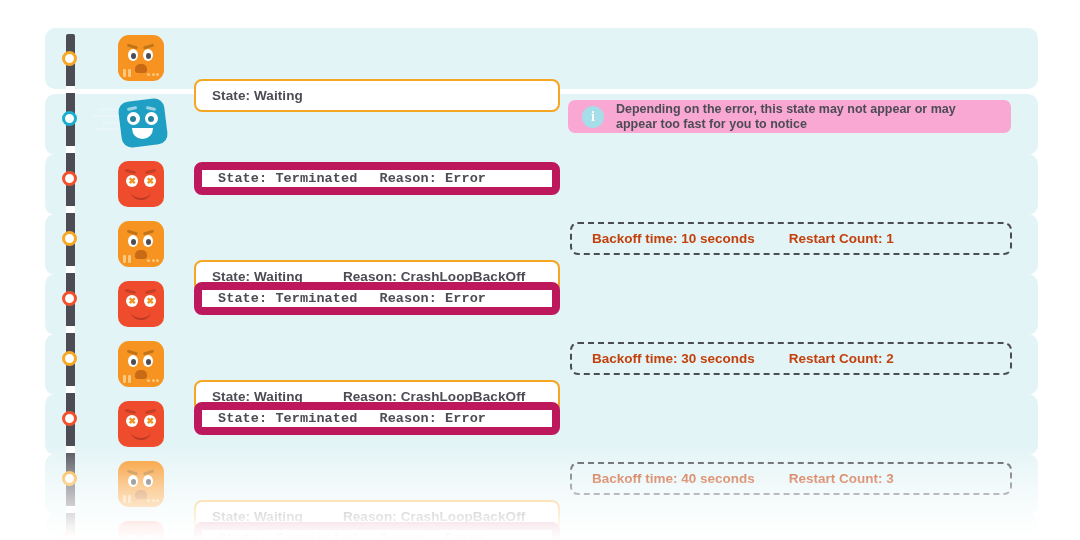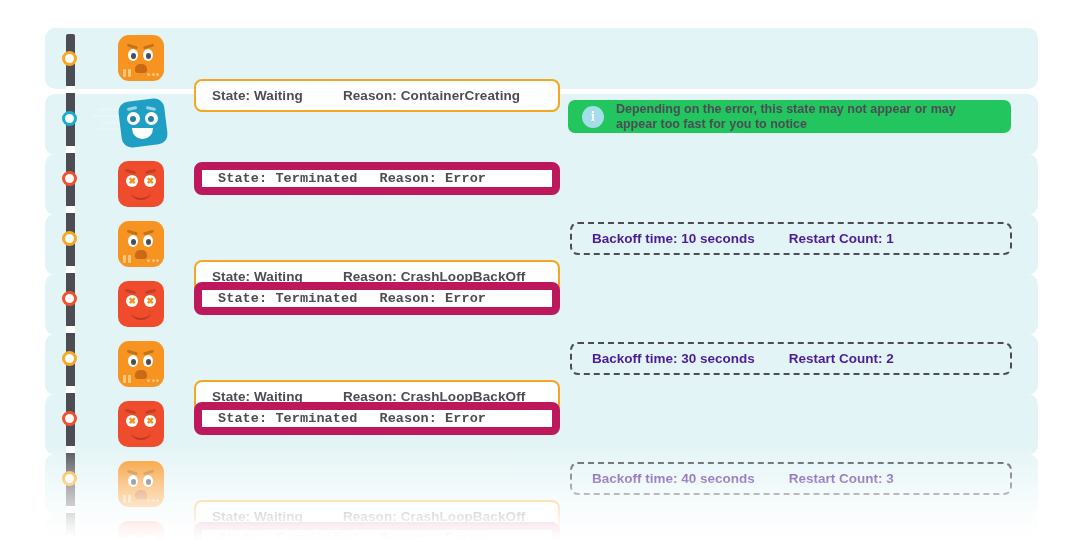--- a/index.html
+++ b/index.html
@@ -120,28 +120,28 @@
   .pill .state{display:inline-block;}
   .pill .reason{display:inline-block;}
   .pill .gap-wide{display:inline-block;width:40px;}
   .pill .gap-narrow{display:inline-block;width:22px;}
 
   
   .backoff{
     position:absolute;height:33px;box-sizing:border-box;
     border:2px dashed #4c4c55;border-radius:8px;
     display:flex;align-items:center;padding:0 20px;
-    font-size:13.5px;font-weight:bold;color:#4c1d95;white-space:nowrap;
+    font-size:13.5px;font-weight:bold;color:#c2410c;white-space:nowrap;
   }
   .backoff .gap{display:inline-block;width:34px;}
 
   
   .callout{
     position:absolute;left:568px;top:100px;width:443px;height:33px;
-    background:#22c55e;border-radius:7px;display:flex;align-items:center;
+    background:#f9a8d4;border-radius:7px;display:flex;align-items:center;
     padding:0 14px;box-sizing:border-box;
   }
   .info-icon{
     width:22px;height:22px;border-radius:50%;background:#a5dde8;
     flex:0 0 22px;margin-right:12px;position:relative;
   }
   .info-icon::before{
     content:"i";position:absolute;left:0;right:0;top:0;bottom:0;
     color:#ffffff;font-size:14px;font-weight:bold;line-height:22px;
     text-align:center;font-family:"Liberation Serif",serif;
@@ -209,21 +209,20 @@
       </div>
     <div class="w-dots">
         <i></i>
         <i></i>
         <i></i>
       </div>
   </div>
   <div class="pill waiting" style="left:194px;top:41px;width:366px">
     <span class="state">State: Waiting</span>
     <span class="gap-wide"></span>
-    <span class="reason">Reason: ContainerCreating</span>
   </div>
 
   <div class="avatar" style="left:120px;top:100px">
     <div class="speed">
         <i></i>
         <i></i>
         <i></i>
         <i></i>
       </div>
     <div class="face running"></div>

